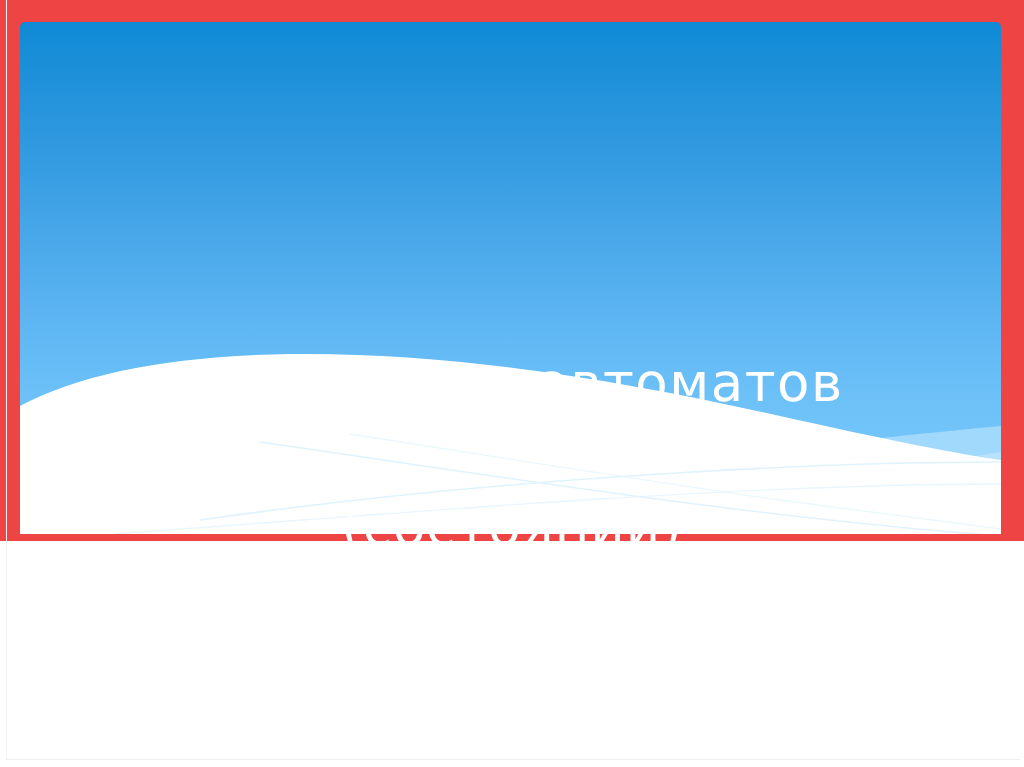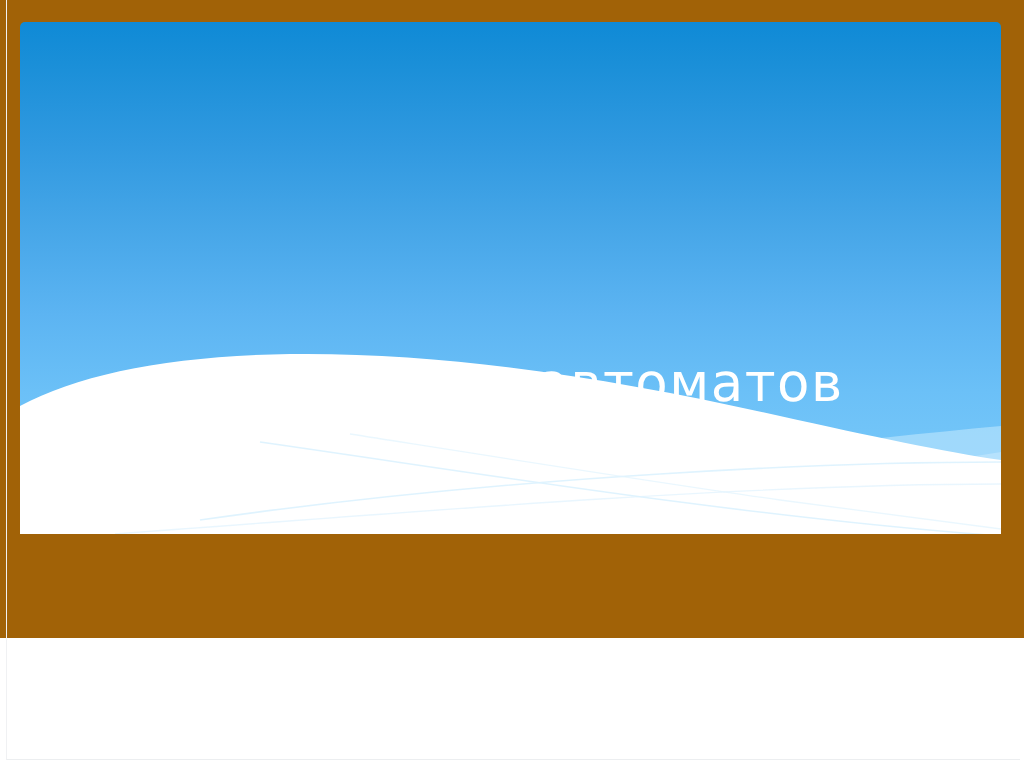--- a/index.html
+++ b/index.html
@@ -12,22 +12,22 @@
     width: 1024px;
     height: 767px;
     overflow: hidden;
     font-family: "DejaVu Sans", "Liberation Sans", sans-serif;
   }
 
   
   #slide-root {
     position: relative;
     width: 1024px;
-    height: 638px;
-    background: #a16207;
+    height: 541px;
+    background: #ef4444;
     box-sizing: border-box;
   }
 
   
   #slide-frame {
     position: absolute;
     left: 6px;
     top: 0px;
     width: 1014px;
     height: 760px;
@@ -165,15 +165,16 @@
                C 790 497, 900 508, 981 514" fill="none" stroke="#ddf2fe" stroke-width="1.6" opacity="0.95"></path>
       <path d="M 330 412
                C 470 434, 620 458, 760 478
                C 870 493, 940 502, 981 507" fill="none" stroke="#e3f4fe" stroke-width="1.3" opacity="0.75"></path>
     </svg>
 
   </div>
 
   <div id="title-block">
     <span id="title-line-1">Диаграммы автоматов</span>
+    <span id="title-line-2">(состояний)</span>
   </div>
 
 </div>
 
 </body></html>

